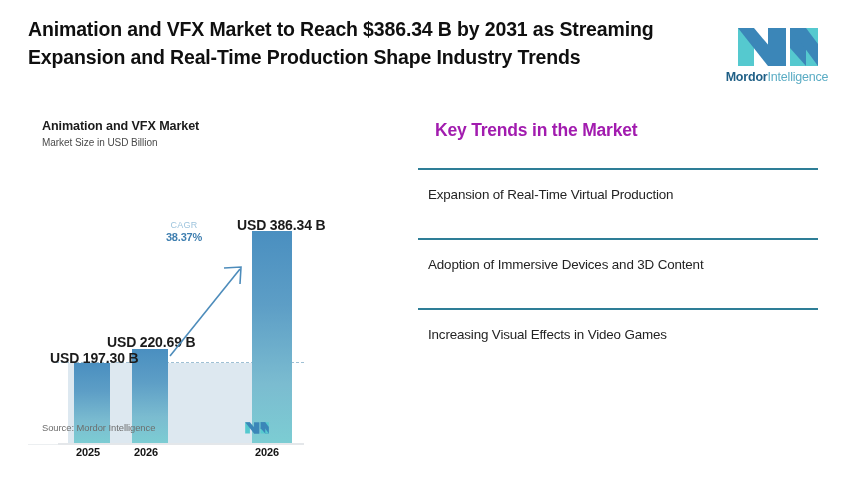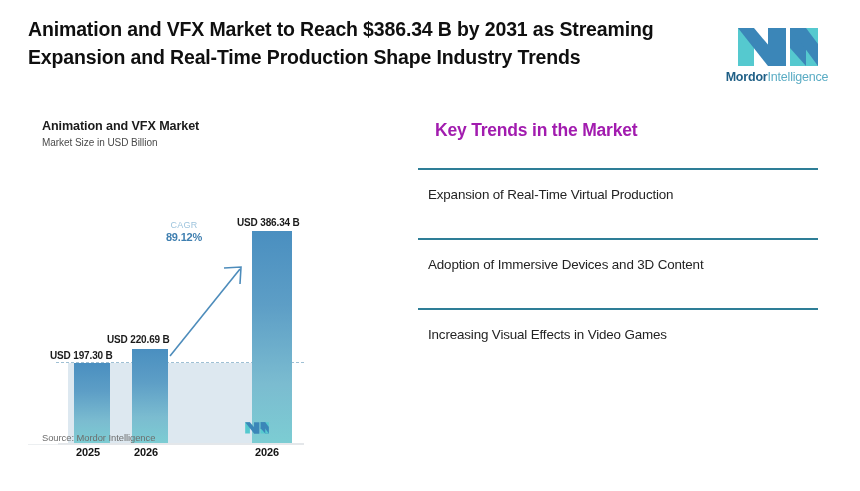--- a/index.html
+++ b/index.html
@@ -108,21 +108,21 @@
   #bar-2025 { left: 32px;  width: 36px; height: 81px; }
   #bar-2026 { left: 90px;  width: 36px; height: 95px; }
   #bar-2031 { left: 210px; width: 40px; height: 213px; }
   .bar-wrap {
     position: absolute;
     left: 0; top: 64px;
     width: 258px; height: 214px;
   }
   .bar-value {
     position: absolute;
-    font-size: 10px;
+    font-size: 14px;
     font-weight: bold;
     color: #1b1b1b;
     white-space: nowrap;
     letter-spacing: -0.15px;
   }
   #val-2025 { left: 8px;   top: 184px; }
   #val-2026 { left: 65px;  top: 168px; }
   #val-2031 { left: 195px; top: 51px;  }
 
   #cagr-label {
@@ -166,21 +166,21 @@
   #tick-2026 { left: 92px; }
   #tick-2031 { left: 213px; }
 
   #source-row {
     position: absolute;
     left: 14px; top: 314px;
     width: 258px; height: 20px;
   }
   #source-text {
     position: absolute;
-    left: 0; top: 12px;
+    left: 0; top: 2px;
     font-size: 9.4px;
     color: #6d6d6d;
     letter-spacing: -0.05px;
   }
   #source-mark {
     position: absolute;
     left: 202px; top: 0px;
     width: 26px; height: 14px;
   }
 
@@ -259,21 +259,21 @@
     <div class="bar-value" id="val-2026">USD 220.69 B</div>
     <div class="bar-value" id="val-2031">USD 386.34 B</div>
 
     <svg id="cagr-arrow" viewBox="0 0 258 235">
       <line x1="128" y1="190" x2="198" y2="103" stroke="#4d8cbb" stroke-width="1.6"></line>
       <polyline points="182,102 199,101 198,118" fill="none" stroke="#4d8cbb" stroke-width="1.6"></polyline>
     </svg>
 
     <div id="cagr-label">
       <div id="cagr-tag">CAGR</div>
-      <div id="cagr-value">89.12%</div>
+      <div id="cagr-value">38.37%</div>
     </div>
 
     <div id="axis-line"></div>
   </div>
 
   <div id="xaxis">
     <span class="xtick" id="tick-2025">2025</span>
     <span class="xtick" id="tick-2026">2026</span>
     <span class="xtick" id="tick-2031">2026</span>
   </div>

